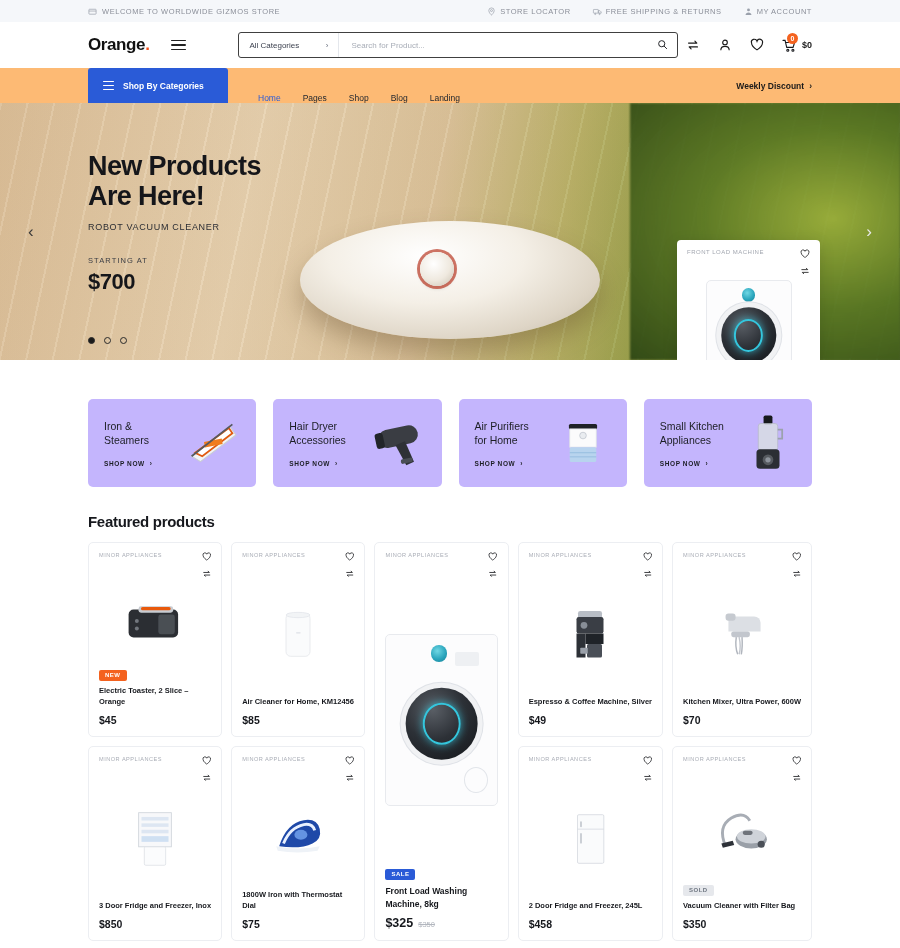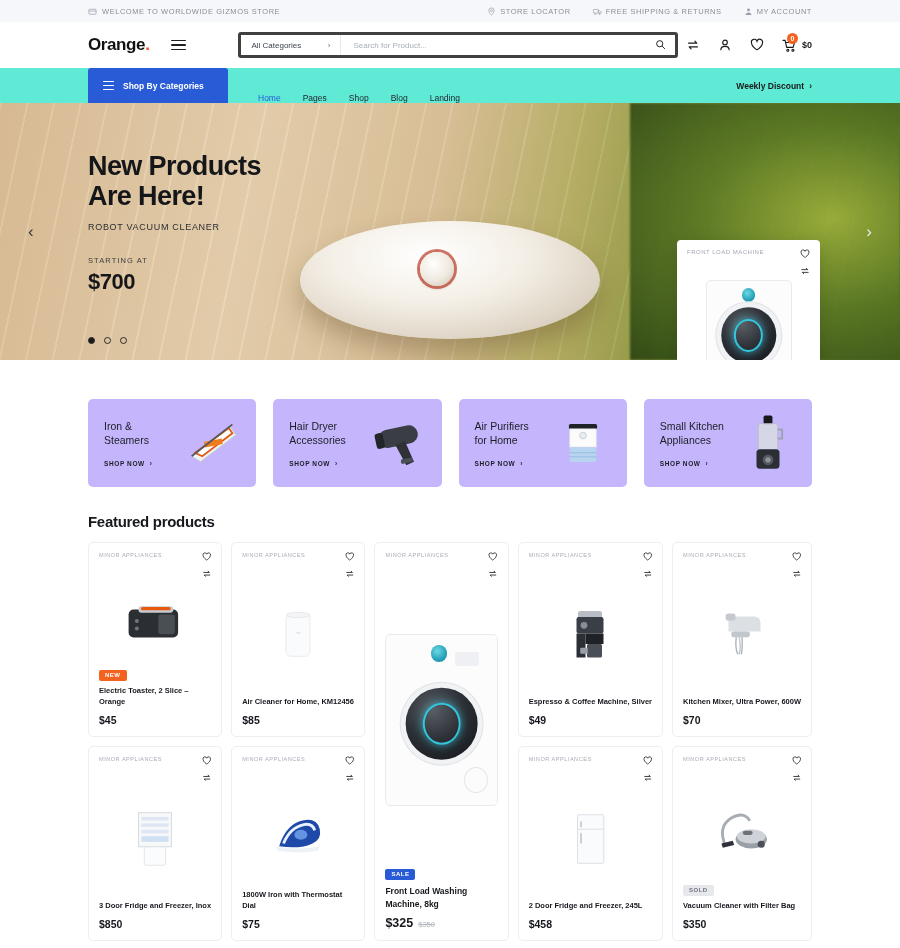--- a/index.html
+++ b/index.html
@@ -39,21 +39,21 @@
   }
   .logo { font-size:17px; font-weight:bold; letter-spacing:-.4px; color:#111; }
   .logo .dot { color:#f4511e; }
   .burger { margin-left:22px; width:15px; display:flex; flex-direction:column; gap:3px; cursor:pointer;}
   .burger span { display:block; height:1.6px; background:#222; border-radius:1px;}
 
   .searchwrap {
     margin-left: 52px;
     display:flex; align-items:center;
     width: 440px; height:26px;
-    border:3px solid #404040; border-radius:3px;
+    border:1px solid #404040; border-radius:3px;
     background:#fff;
   }
   .cat-select {
     display:flex; align-items:center; justify-content:space-between;
     width:100px; height:100%; padding:0 10px;
     font-size:8px; color:#3d4250;
     border-right:1px solid #e4e7ec;
     cursor:pointer; white-space:nowrap;
   }
   .chev { font-size:8px; color:#6b7280; }
@@ -75,21 +75,21 @@
   .cart-ico svg{width:100%;height:100%;display:block;}
   .cart-badge{
     position:absolute; top:-5px; left:5px;
     background:#f4621f; color:#fff; border-radius:50%;
     width:11px; height:11px; font-size:7px; font-weight:bold;
     display:flex; align-items:center; justify-content:center;
   }
   .cart-total{ font-size:9px; font-weight:600; color:#1a1a1a; }
 
   
-  .nav { height:35px; display:flex; align-items:stretch; padding:0 88px; background:#5eead4; position:relative; }
+  .nav { height:35px; display:flex; align-items:stretch; padding:0 88px; background:#fdba74; position:relative; }
   .shopcat {
     width:140px; background:#2a5bd7; color:#fff;
     display:flex; align-items:center; gap:9px;
     padding:0 15px; font-size:8.5px; font-weight:bold;
     border-radius:3px 3px 0 0; cursor:pointer;
   }
   .shopcat .bl{display:flex;flex-direction:column;gap:2.5px;width:11px;}
   .shopcat .bl span{height:1.4px;background:#fff;display:block;border-radius:1px;}
   .navlinks{ display:flex; align-items:flex-end; gap:22px; margin-left:30px; }
   .navlinks a{ font-size:8.5px; color:#24292f; text-decoration:none; cursor:pointer; }

